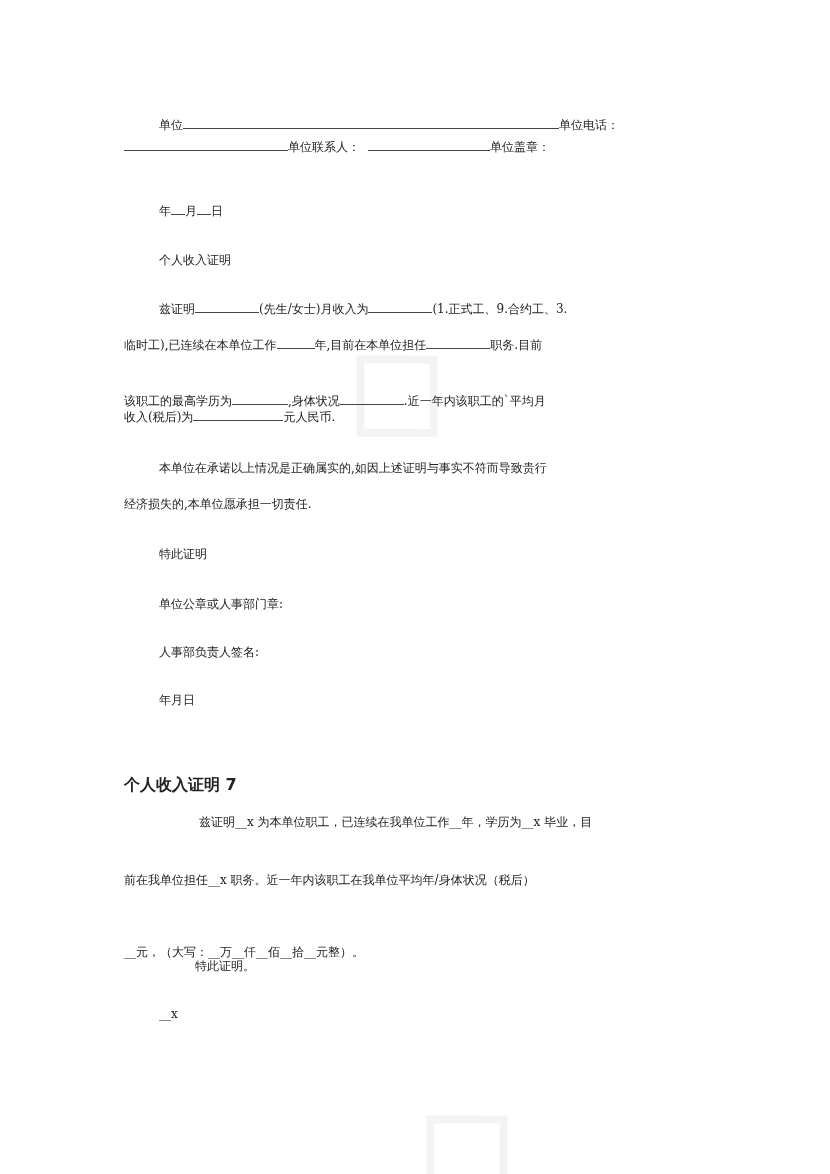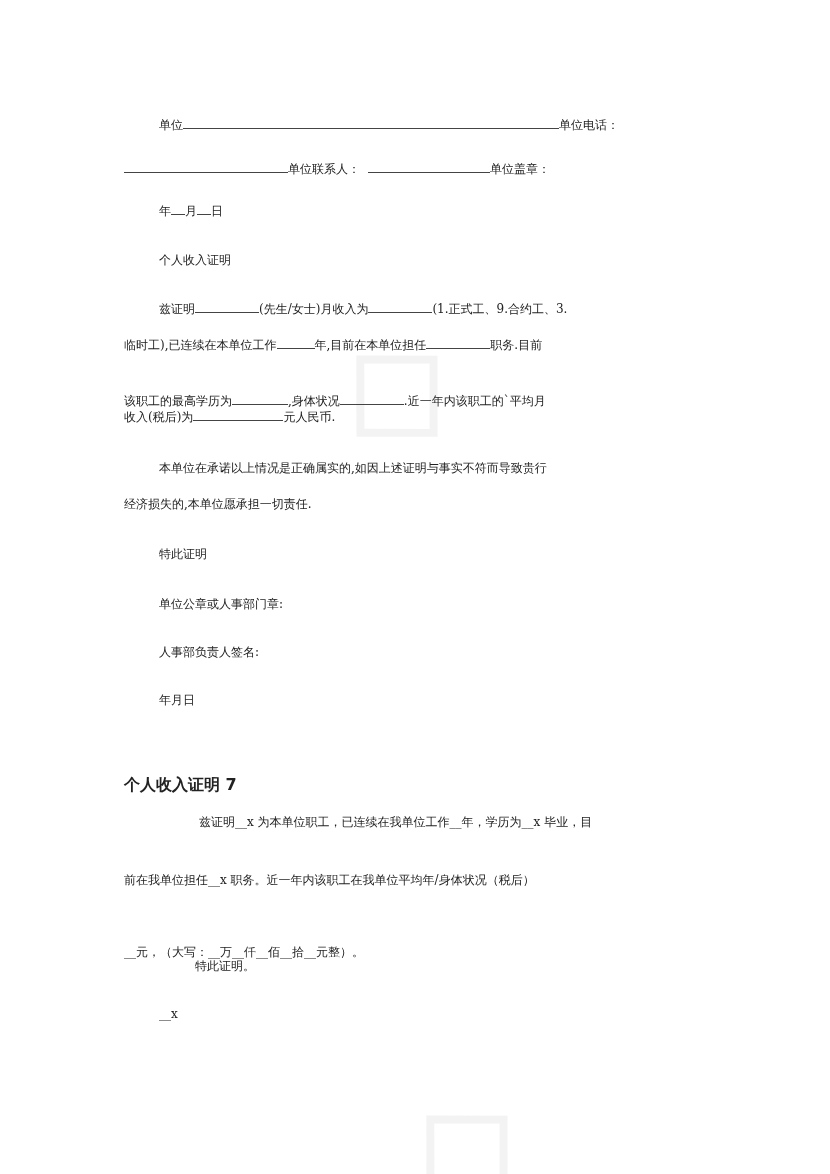--- a/index.html
+++ b/index.html
@@ -15,21 +15,21 @@
 </style>
 </head>
 <body>
 
 <div class="wm" style="left:330px;top:300px;">◇</div>
 <div class="wm" style="left:400px;top:1060px;">◇</div>
 
 <div class="line indent" style="top:114px;">
   <span>单位</span><span class="u" style="width:376px"></span><span>单位电话：</span>
 </div>
-<div class="line" style="top:158px;">
+<div class="line" style="top:136px;">
   <span class="u" style="width:164px"></span><span>单位联系人：</span><span class="u" style="width:122px;margin-left:8px"></span><span>单位盖章：</span>
 </div>
 <div class="line indent" style="top:200px;">
   <span>年</span><span class="u" style="width:14px"></span><span>月</span><span class="u" style="width:14px"></span><span>日</span>
 </div>
 <div class="line indent" style="top:250px;">个人收入证明</div>
 
 <div class="line indent" style="top:298px;">
   <span>兹证明</span><span class="u" style="width:64px"></span><span>(先生/女士)月收入为</span><span class="u" style="width:64px"></span><span>(1.正式工、9.合约工、3.</span>
 </div>

